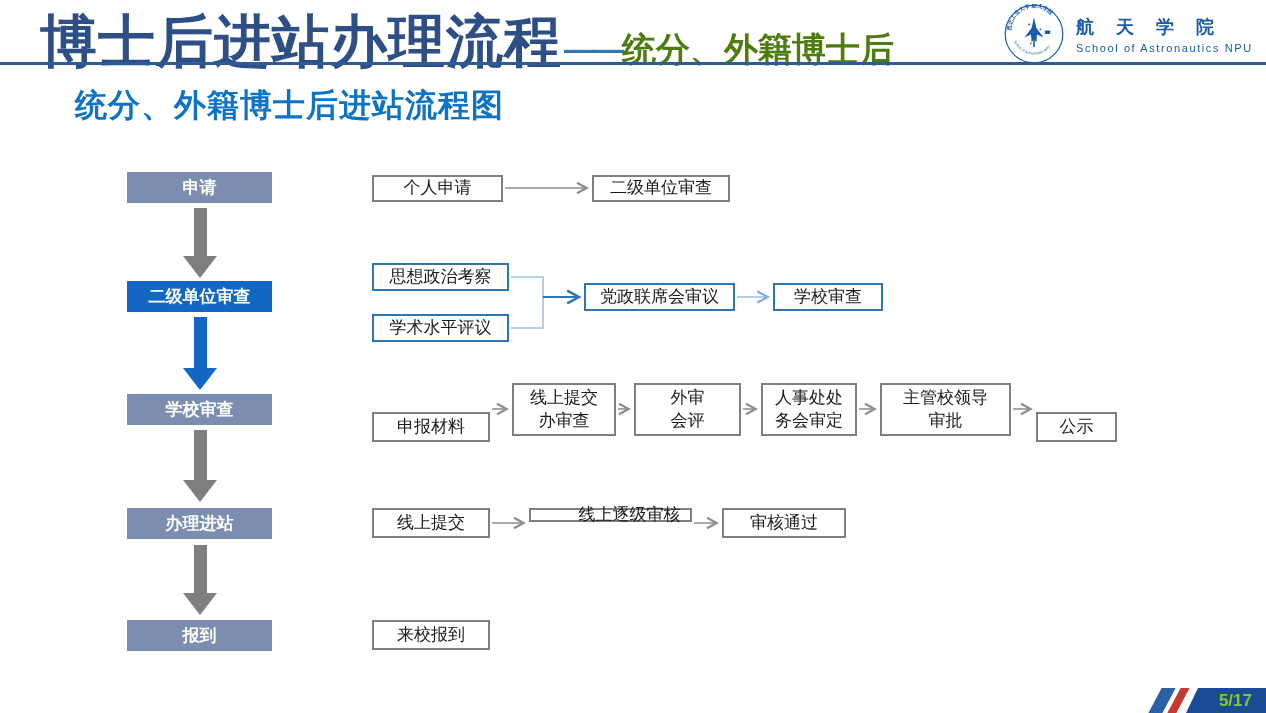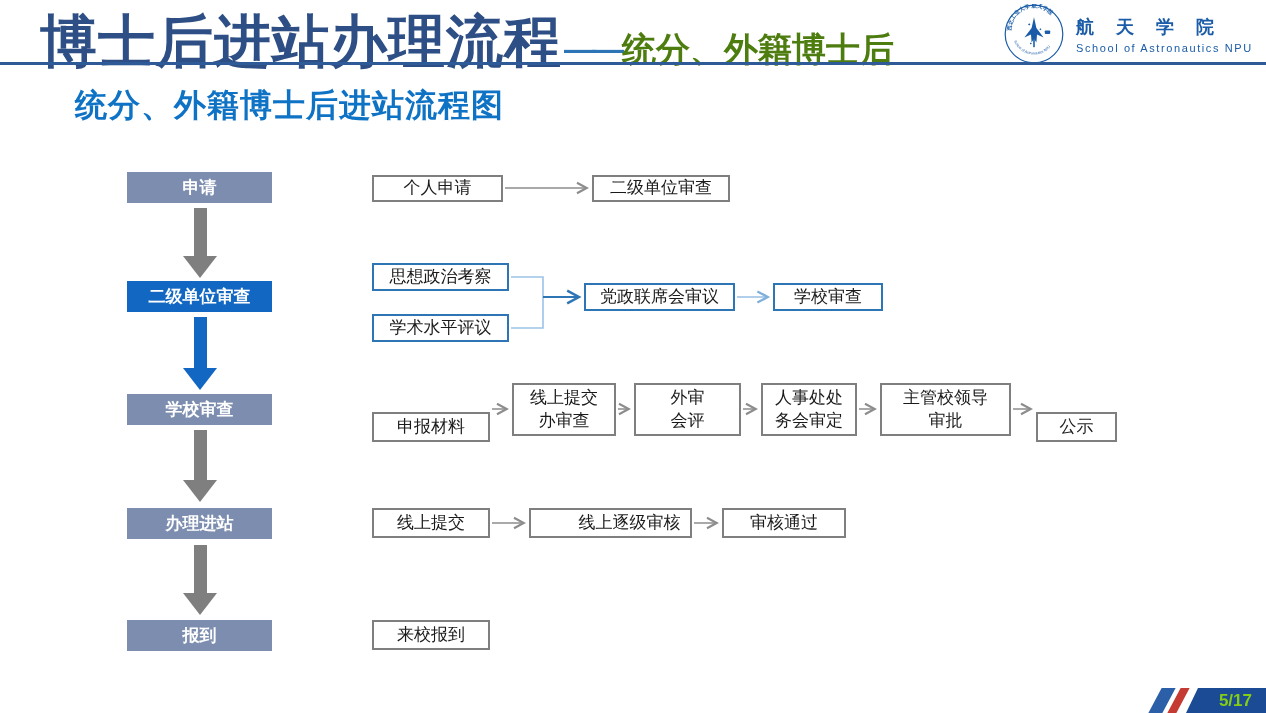--- a/index.html
+++ b/index.html
@@ -131,21 +131,21 @@
 办审查</div>
   <div class="fbox gray" style="left:634px; top:383px; width:107px; height:53px;">外审
 会评</div>
   <div class="fbox gray" style="left:761px; top:383px; width:96px; height:53px;">人事处处
 务会审定</div>
   <div class="fbox gray" style="left:880px; top:383px; width:131px; height:53px;">主管校领导
 审批</div>
   <div class="fbox gray" style="left:1036px; top:412px; width:81px; height:30px;">公示</div>
 
   <div class="fbox gray" style="left:372px; top:508px; width:118px; height:30px;">线上提交</div>
-  <div class="fbox gray" style="left:529px; top:508px; width:163px; height:30px;padding-left:38px;">线上逐级审核</div>
+  <div class="fbox gray" style="left:529px; top:508px; width:163px; height:14px;padding-left:38px;">线上逐级审核</div>
   <div class="fbox gray" style="left:722px; top:508px; width:124px; height:30px;">审核通过</div>
 
   <div class="fbox gray" style="left:372px; top:620px; width:118px; height:30px;">来校报到</div>
 
   <svg id="connectors" width="1266" height="713">
     <defs>
       <marker id="mGray" markerWidth="10" markerHeight="10" refX="7" refY="4.5" orient="auto">
         <path d="M1,1 L7.5,4.5 L1,8" fill="none" stroke="#8C8C8C" stroke-width="1.4"></path>
       </marker>
       <marker id="mBlue" markerWidth="10" markerHeight="10" refX="7" refY="4.5" orient="auto">

